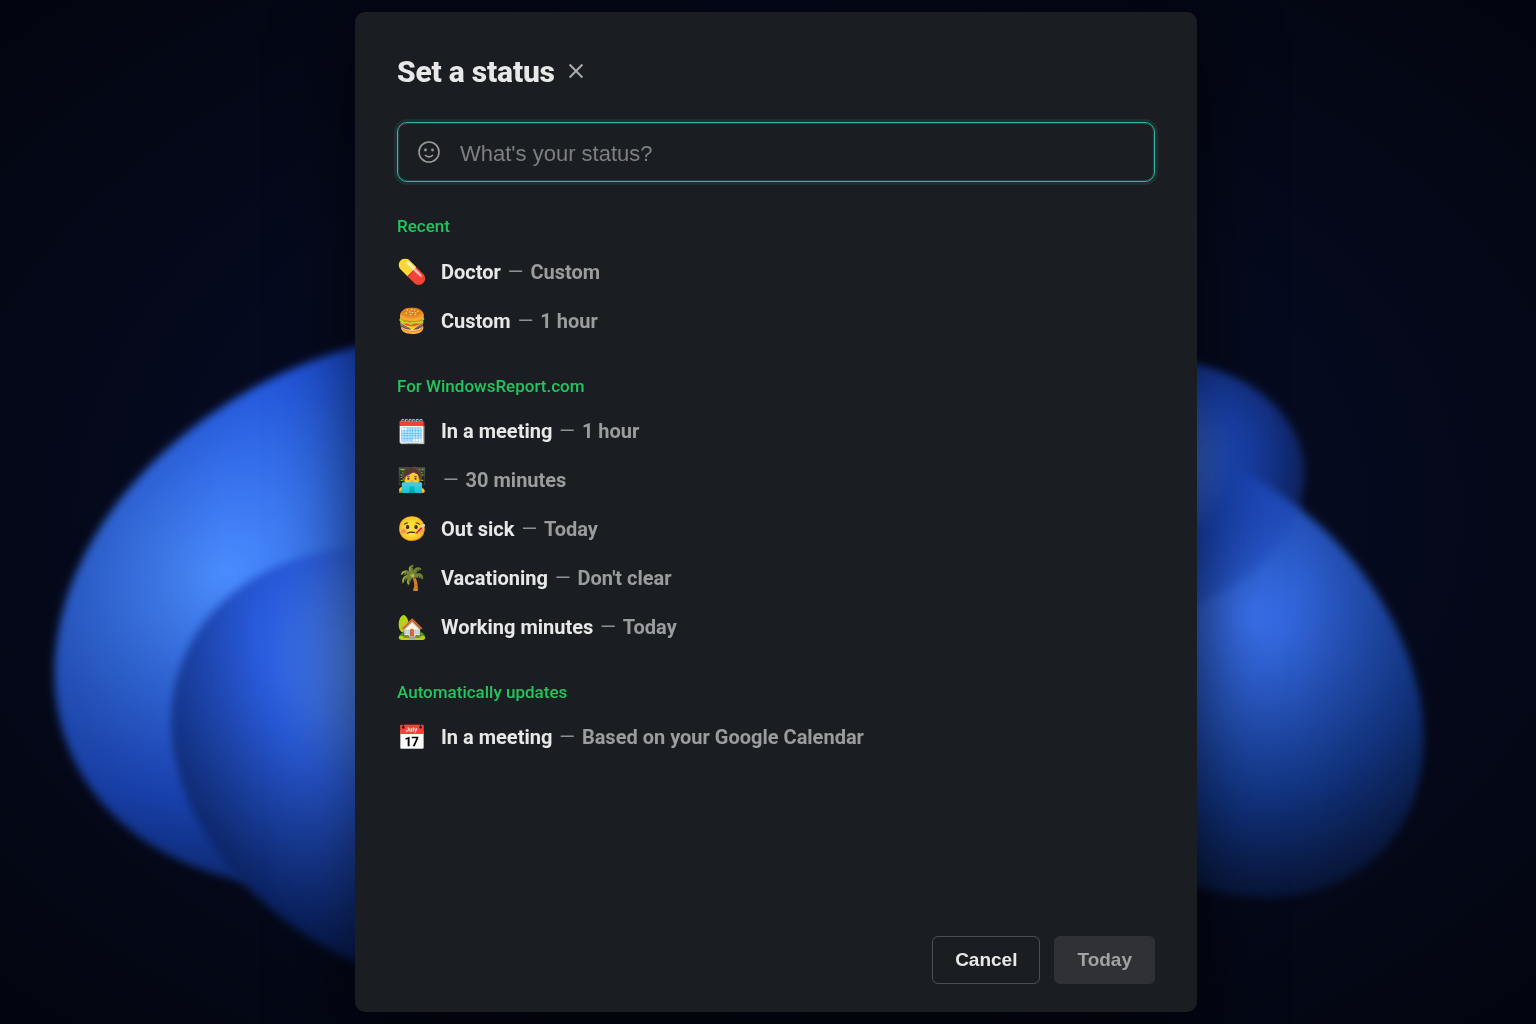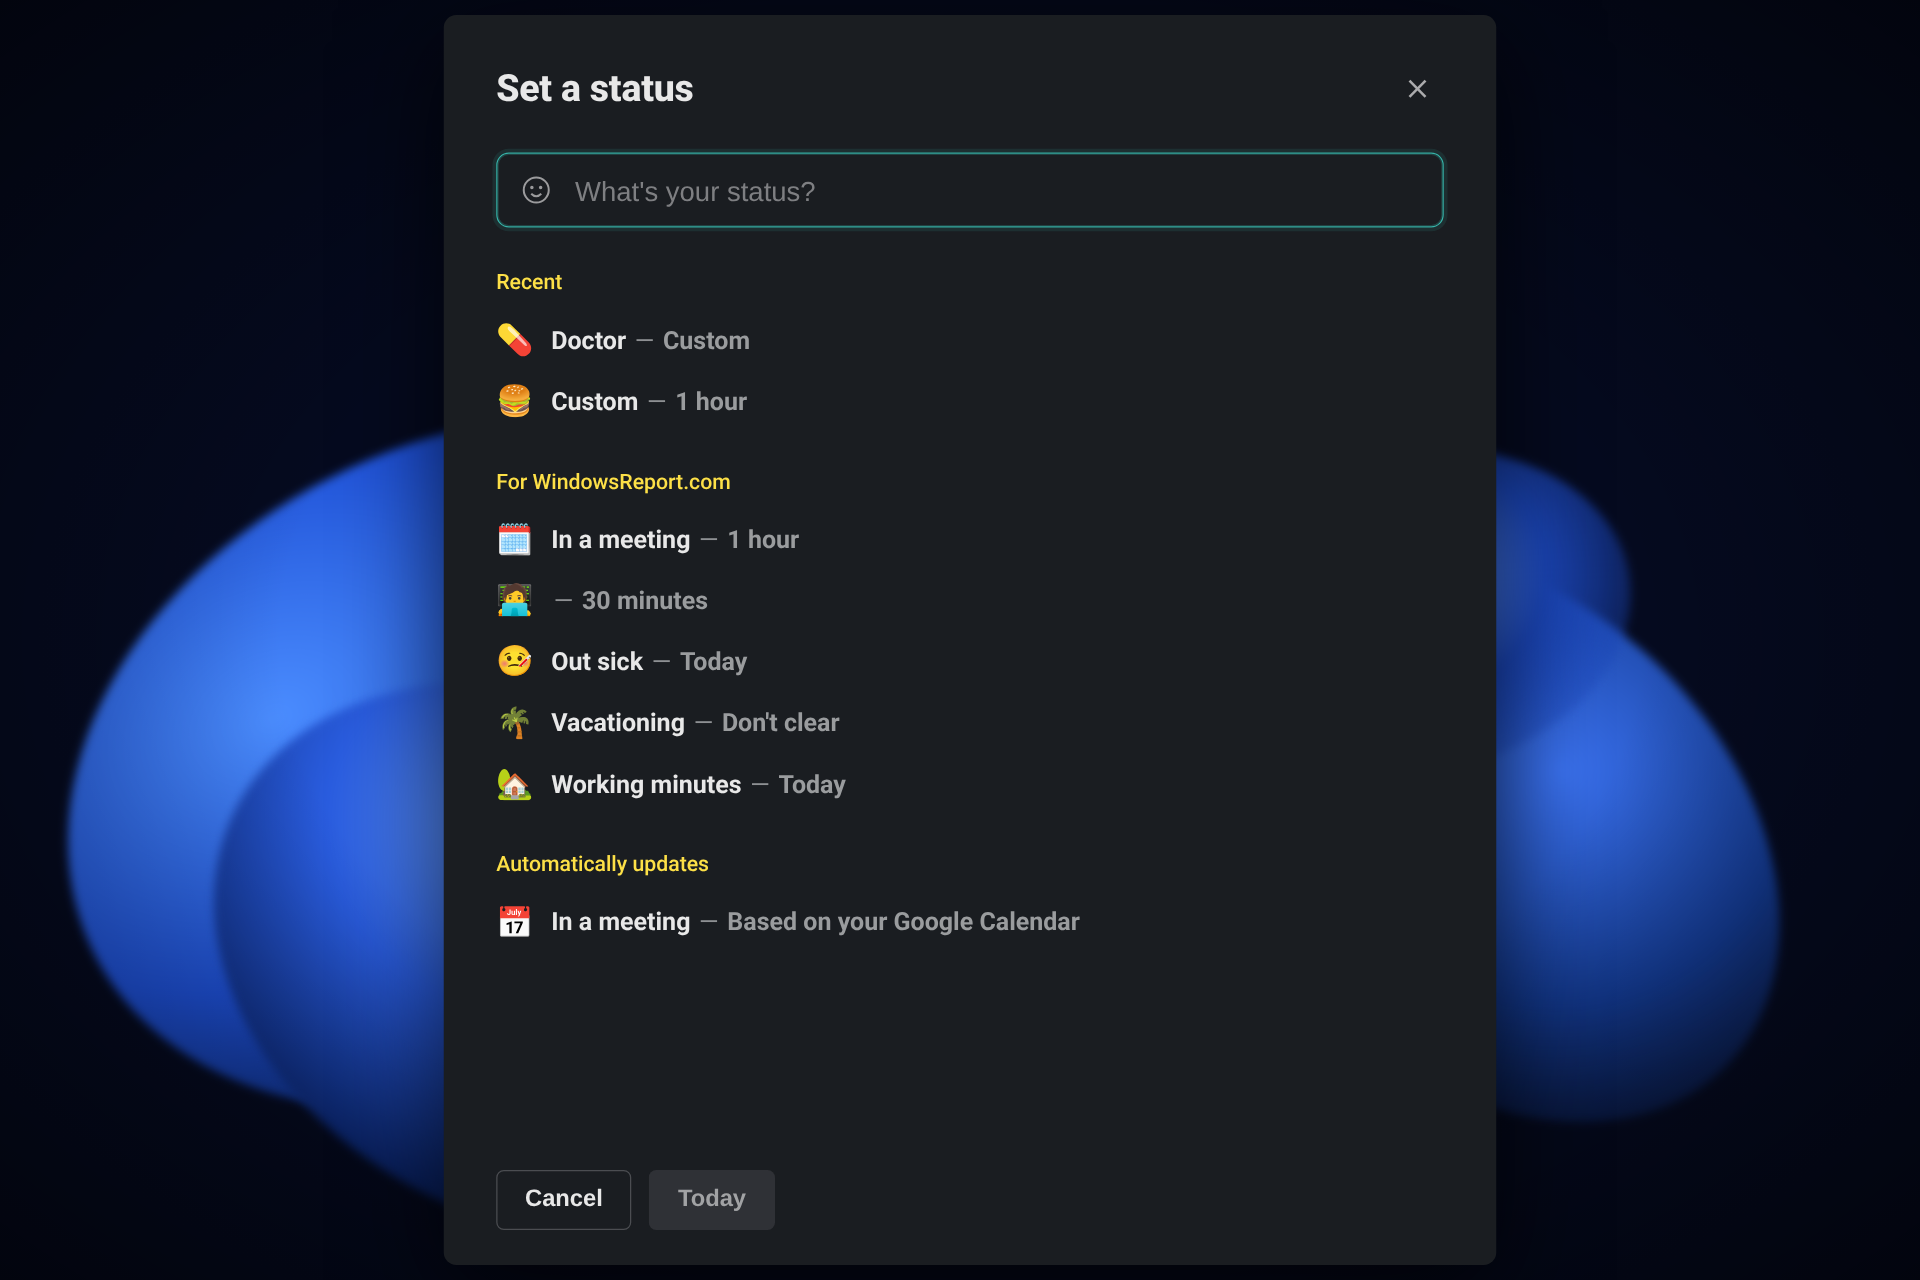--- a/index.html
+++ b/index.html
@@ -41,21 +41,20 @@
       background: #1a1d21;
       border-radius: 10px;
       box-shadow: 0 20px 80px rgba(0,0,0,0.7);
       padding: 32px 42px 0 42px;
       display: flex;
       flex-direction: column;
     }
 
     .modal-header {
       display: flex;
-      justify-content: space-between;
       align-items: center;
       padding: 6px 0 30px 0;
     }
     .modal-title {
       font-size: 30px;
       font-weight: 800;
       color: #e8e8e8;
       letter-spacing: -0.2px;
     }
     .close-btn {
@@ -103,21 +102,21 @@
     }
 
     .sections {
       margin-top: 34px;
       flex: 1;
       overflow-y: auto;
     }
     .section { margin-bottom: 30px; }
     .section-heading {
       font-size: 17px;
-      color: #fde047;
+      color: #22c55e;
       font-weight: 500;
       margin-bottom: 12px;
     }
     .status-item {
       display: flex;
       align-items: center;
       gap: 14px;
       padding: 7px 0;
       cursor: pointer;
       border-radius: 6px;
@@ -143,20 +142,21 @@
       font-weight: 400;
       margin: 0 2px;
     }
     .status-duration {
       color: #9a9c9e;
       font-weight: 700;
     }
 
     .modal-footer {
       display: flex;
+      justify-content: flex-end;
       gap: 14px;
       padding: 22px 0 28px 0;
     }
     .btn {
       font-size: 19px;
       font-weight: 700;
       padding: 12px 22px;
       border-radius: 6px;
       cursor: pointer;
       border: 1px solid transparent;

